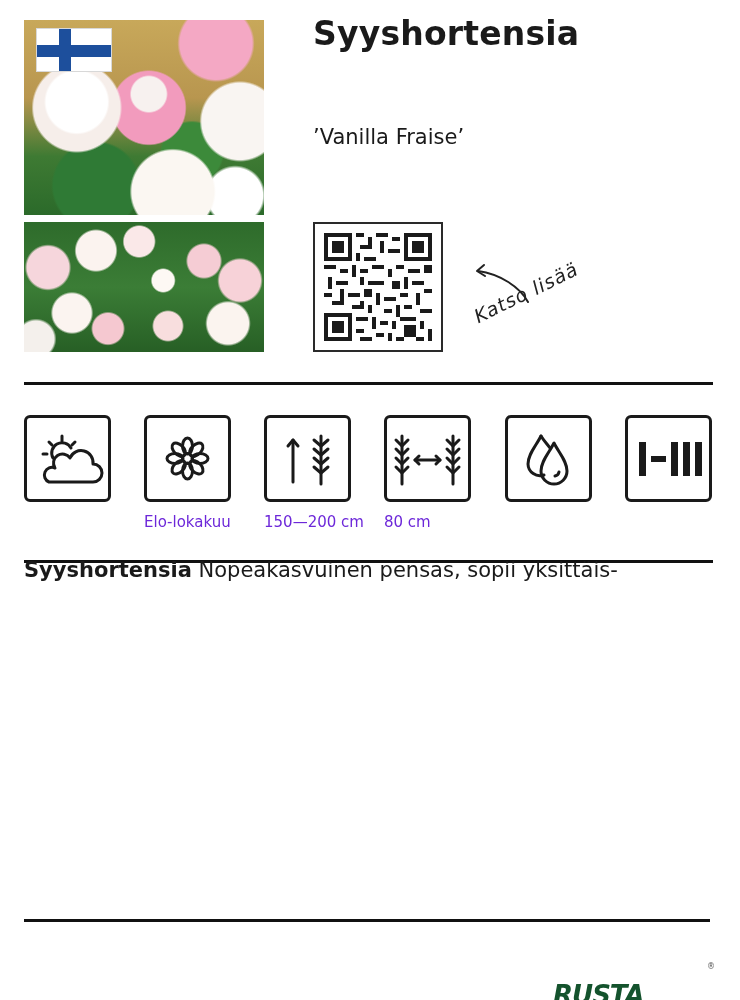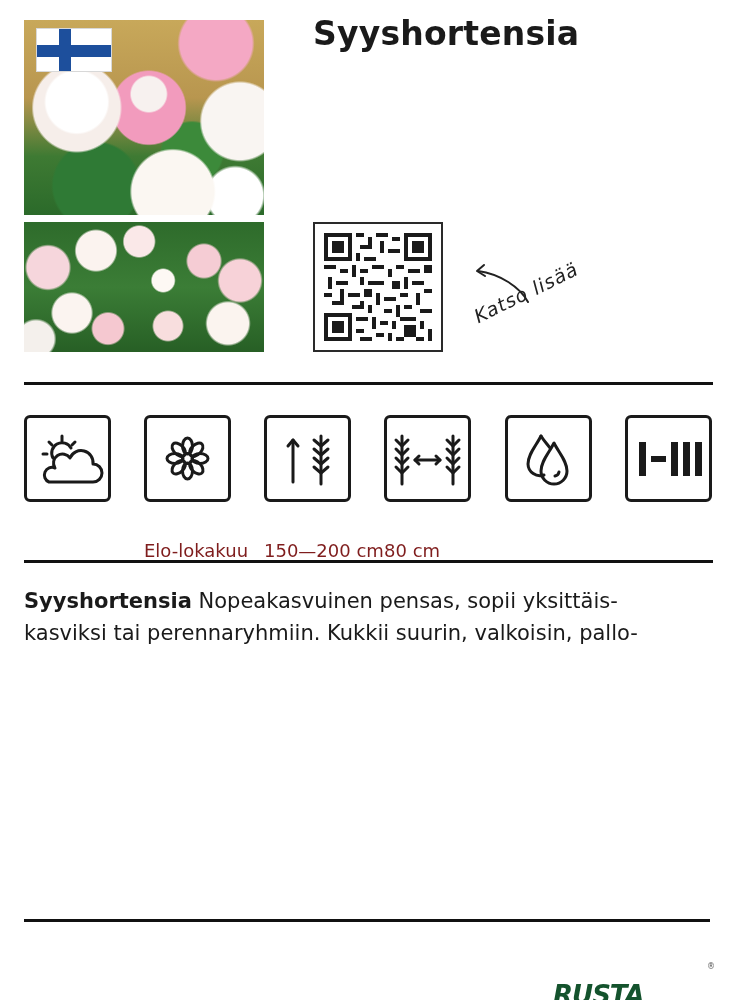--- a/index.html
+++ b/index.html
@@ -57,44 +57,45 @@
            font-style: italic; color: #222; }
   .arrow { left: 470px; top: 262px; }
 
   
   .rule { position: absolute; background: #111; height: 3px; }
 
   
   .icon-box { position: absolute; top: 415px; width: 87px; height: 87px; box-sizing: border-box;
               border: 3px solid #1a1a1a; border-radius: 6px; background: #fff; }
   .icon-box svg { position: absolute; left: 0; top: 0; }
-  .icon-label { position: absolute; top: 540px; font-size: 18px; color: #7f1d1d; white-space: nowrap; }
-
-  
-  .desc { left: 24px; top: 585px; width: 700px; font-size: 21px; line-height: 32px; margin: 0; }
+  .icon-label { position: absolute; top: 513px; font-size: 15px; color: #6d28d9; white-space: nowrap; }
+
+  
+  .desc { left: 24px; top: 554px; width: 700px; font-size: 21px; line-height: 32px; margin: 0; }
   .desc b { font-weight: bold; }
 
   
   .logo { left: 553px; top: 980px; font-family: "DejaVu Sans", sans-serif; font-weight: bold;
           font-style: italic; font-size: 26px; letter-spacing: -1px; color: #14532d; }
   .reg { left: 707px; top: 962px; font-size: 8px; color: #555; }
 </style>
 </head>
 <body>
 
 <div class="photo photo-top">
   <div class="flag">
     <div class="h"></div>
       <div class="v"></div>
   </div>
 </div>
 <div class="photo photo-bottom"></div>
 
 <h1 class="abs title">Syyshortensia</h1>
 <div class="abs latin">
+  <div>’Vanilla Fraise’</div>
 </div>
 
 <div class="abs qr">
   <svg width="108" height="108" viewBox="0 0 27 27">
     <g fill="#1a1a1a">
 
       <path d="M0 0h7v7H0z M1 1v5h5V1z" fill-rule="evenodd"></path>
       <rect x="2" y="2" width="3" height="3"></rect>
       <path d="M20 0h7v7h-7z M21 1v5h5V1z" fill-rule="evenodd"></path>
       <rect x="22" y="2" width="3" height="3"></rect>
@@ -253,19 +254,18 @@
 </div>
 
 <div class="icon-label" style="left:144px;">Elo-lokakuu</div>
 <div class="icon-label" style="left:264px;">150—200 cm</div>
 <div class="icon-label" style="left:384px;">80 cm</div>
 
 <div class="rule" style="left:24px; top:560px; width:689px;"></div>
 
 <div class="abs desc">
   <div><b>Syyshortensia</b><span> Nopeakasvuinen pensas, sopii yksittäis-</span></div>
-  <div>kasviksi tai perennaryhmiin. Kukkii suurin, valkoisin, pallo-</div>
 </div>
 
 <div class="rule" style="left:24px; top:919px; width:686px;"></div>
 
 <div class="abs logo">RUSTA</div>
 <div class="abs reg">®</div>
 
 </body></html>

